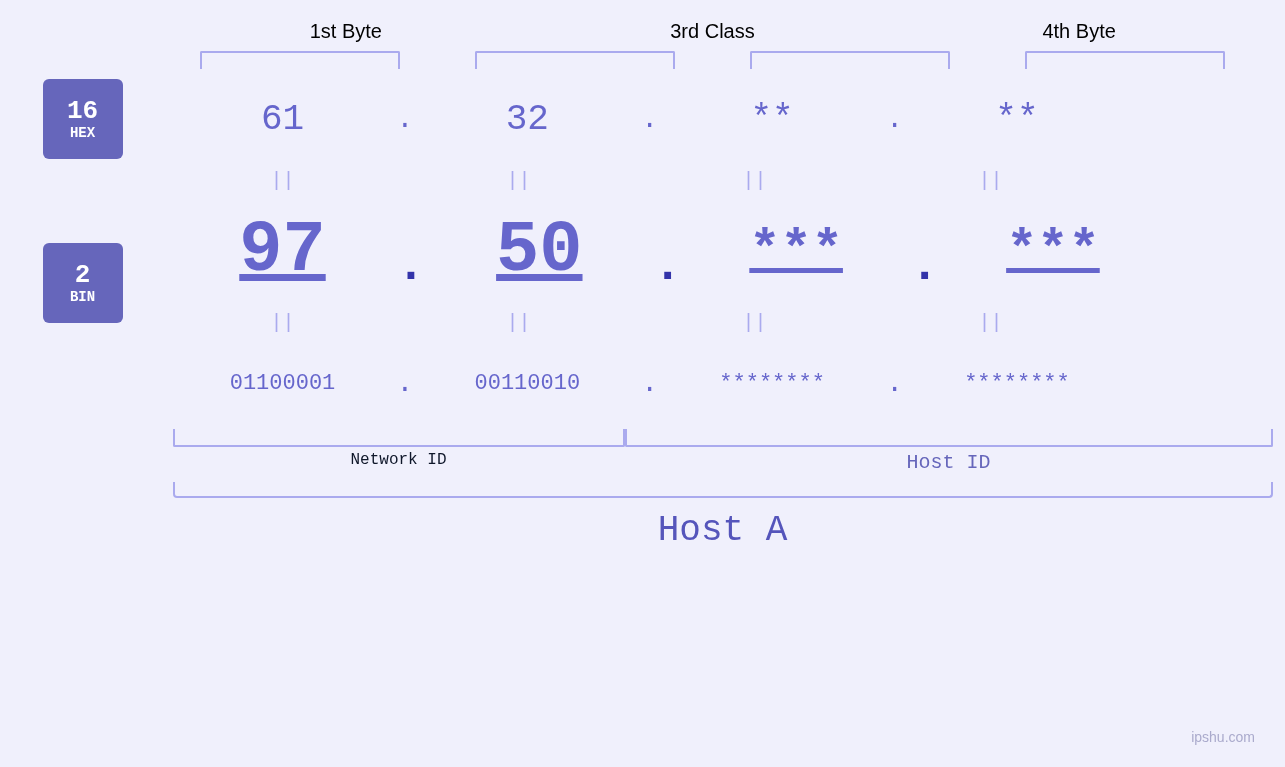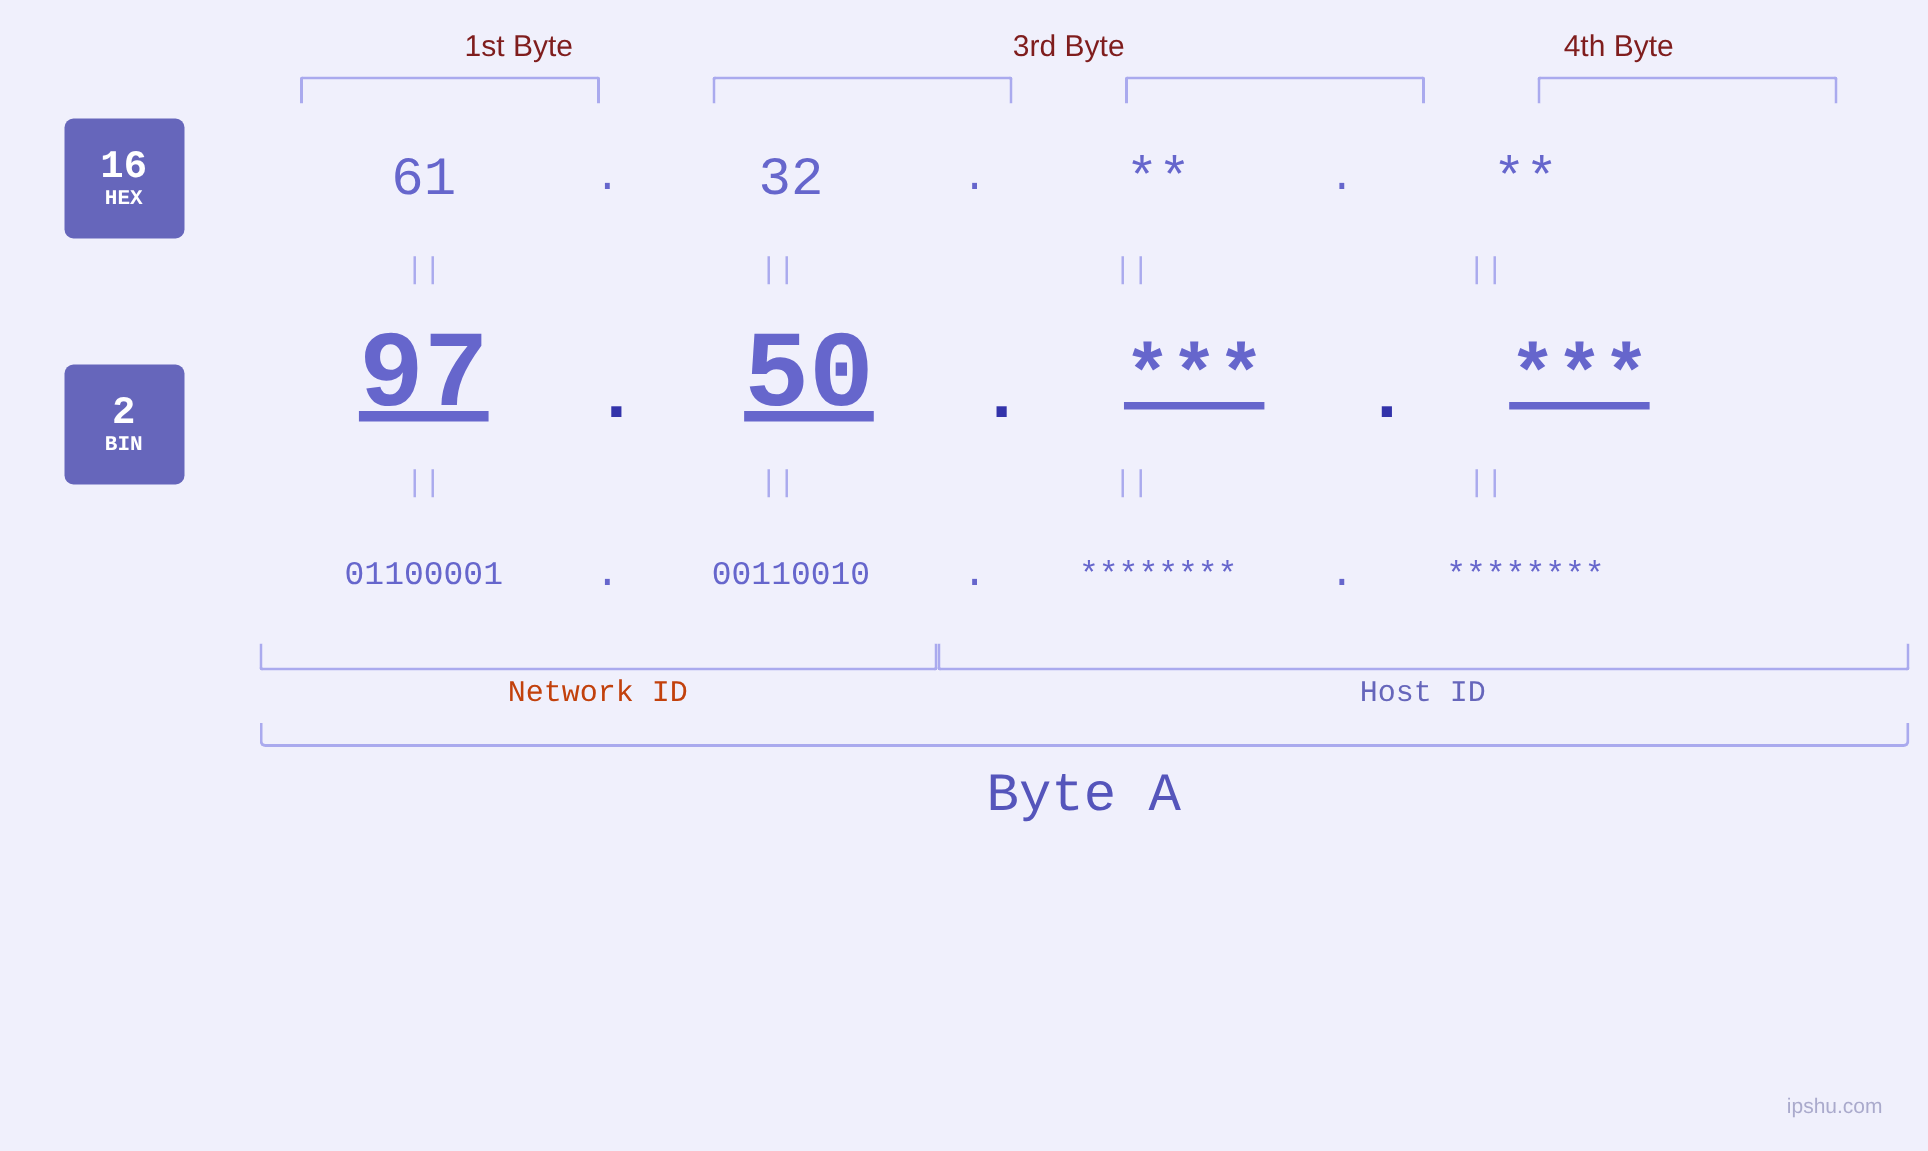--- a/index.html
+++ b/index.html
@@ -17,21 +17,21 @@
       width: 1285px;
       height: 767px;
       position: relative;
       display: flex;
       flex-direction: column;
       align-items: center;
       padding-top: 20px;
     }
 
     .byte-header {
-      color: #7f1d1d;
+      color: #000000;
       font-size: 20px;
       font-family: Arial, sans-serif;
       text-align: center;
       width: 220px;
     }
 
     .bracket {
       width: 200px;
       height: 18px;
       border: 2px solid #aaaaee;
@@ -162,21 +162,21 @@
     }
 
   </style>
 </head>
 <body>
 
 <div class="container">
 
   <div style="display:flex; width:1100px; margin-left:140px; justify-content:space-around; margin-bottom:8px;">
     <div class="byte-header">1st Byte</div>
-    <div class="byte-header">3rd Byte</div>
+    <div class="byte-header">3rd Class</div>
     <div class="byte-header">4th Byte</div>
   </div>
 
   <div style="display:flex; width:1100px; margin-left:140px; justify-content:space-around; margin-bottom:10px;">
     <div class="bracket"></div>
     <div class="bracket"></div>
     <div class="bracket"></div>
     <div class="bracket"></div>
   </div>
 
@@ -280,29 +280,29 @@
         </div>
       </div>
 
       <div style="display:flex; flex-direction:row; margin-top:6px; width:1100px;">
         <div style="width:452px; height:18px; border:2px solid #aaaaee; border-top:none; border-radius:0 0 2px 2px;"></div>
         <div style="flex:1; height:18px; border:2px solid #aaaaee; border-top:none; border-radius:0 0 2px 2px;"></div>
       </div>
 
       <div style="display:flex; flex-direction:row; margin-top:4px; width:1100px;">
         <div style="width:452px; text-align:center;">
-          <span style="color:#c2410c; font-size:20px; font-family:'Courier New',Courier,monospace;">Network ID</span>
+          <span style="color:#0f172a; font-size:16px; font-family:'Courier New',Courier,monospace;">Network ID</span>
         </div>
         <div style="flex:1; text-align:center;">
           <span style="color:#6666bb; font-size:20px; font-family:'Courier New',Courier,monospace;">Host ID</span>
         </div>
       </div>
 
       <div style="width:1100px; height:16px; border:2px solid #aaaaee; border-top:none; border-radius:0 0 4px 4px; margin-top:8px;"></div>
 
-      <div class="class-label">Byte A</div>
+      <div class="class-label">Host A</div>
 
     </div>
   </div>
 
   <div class="watermark">ipshu.com</div>
 
 </div>
 
 </body></html>

